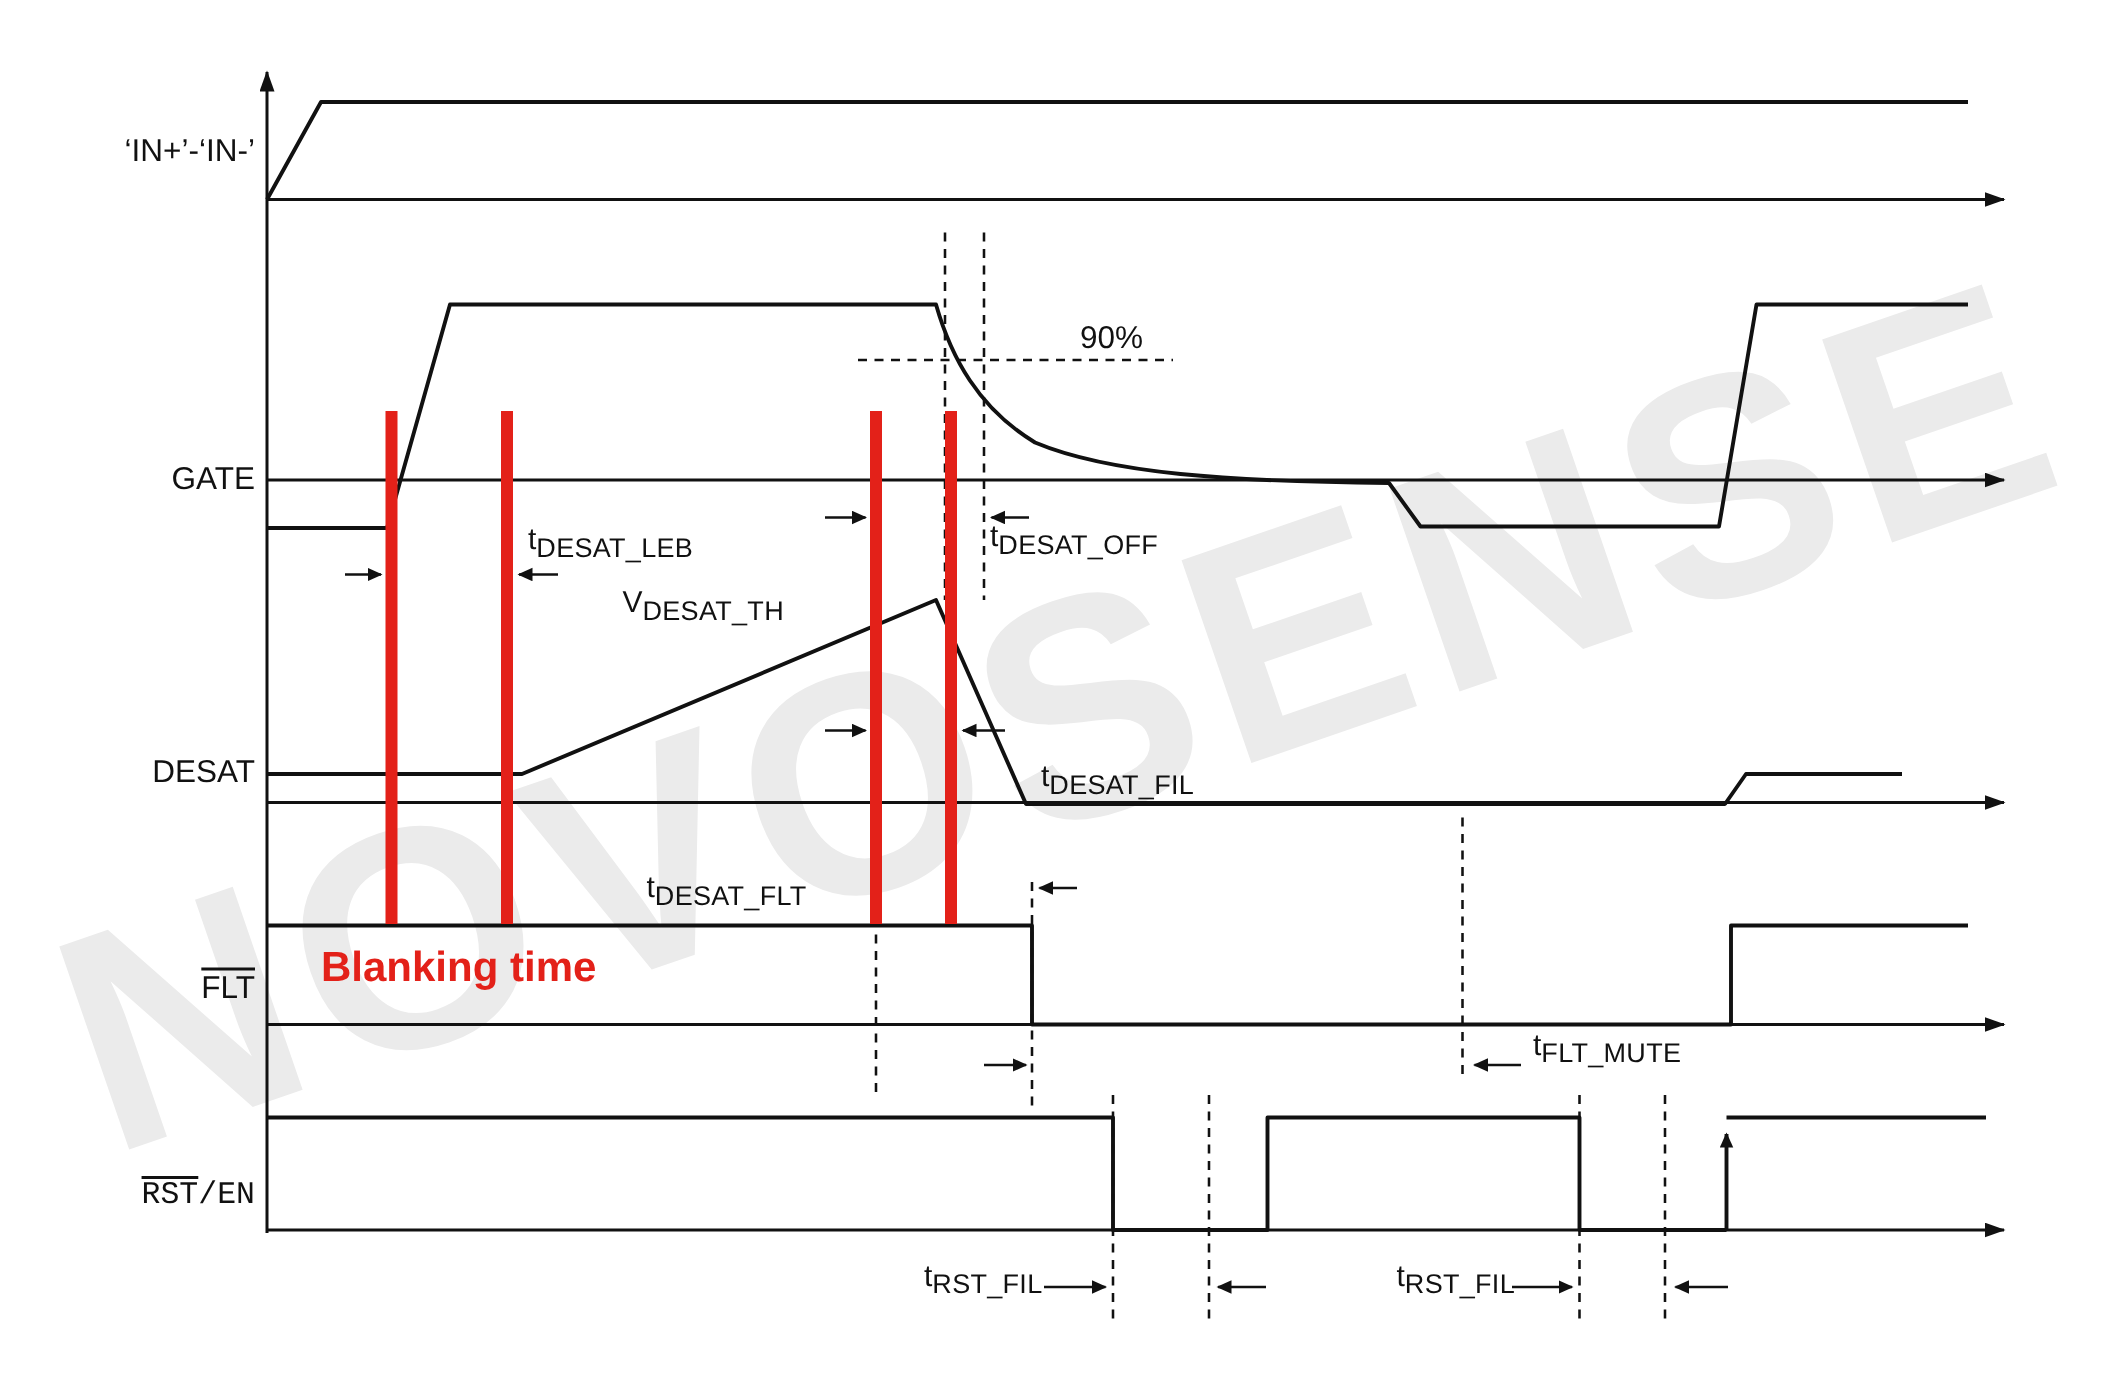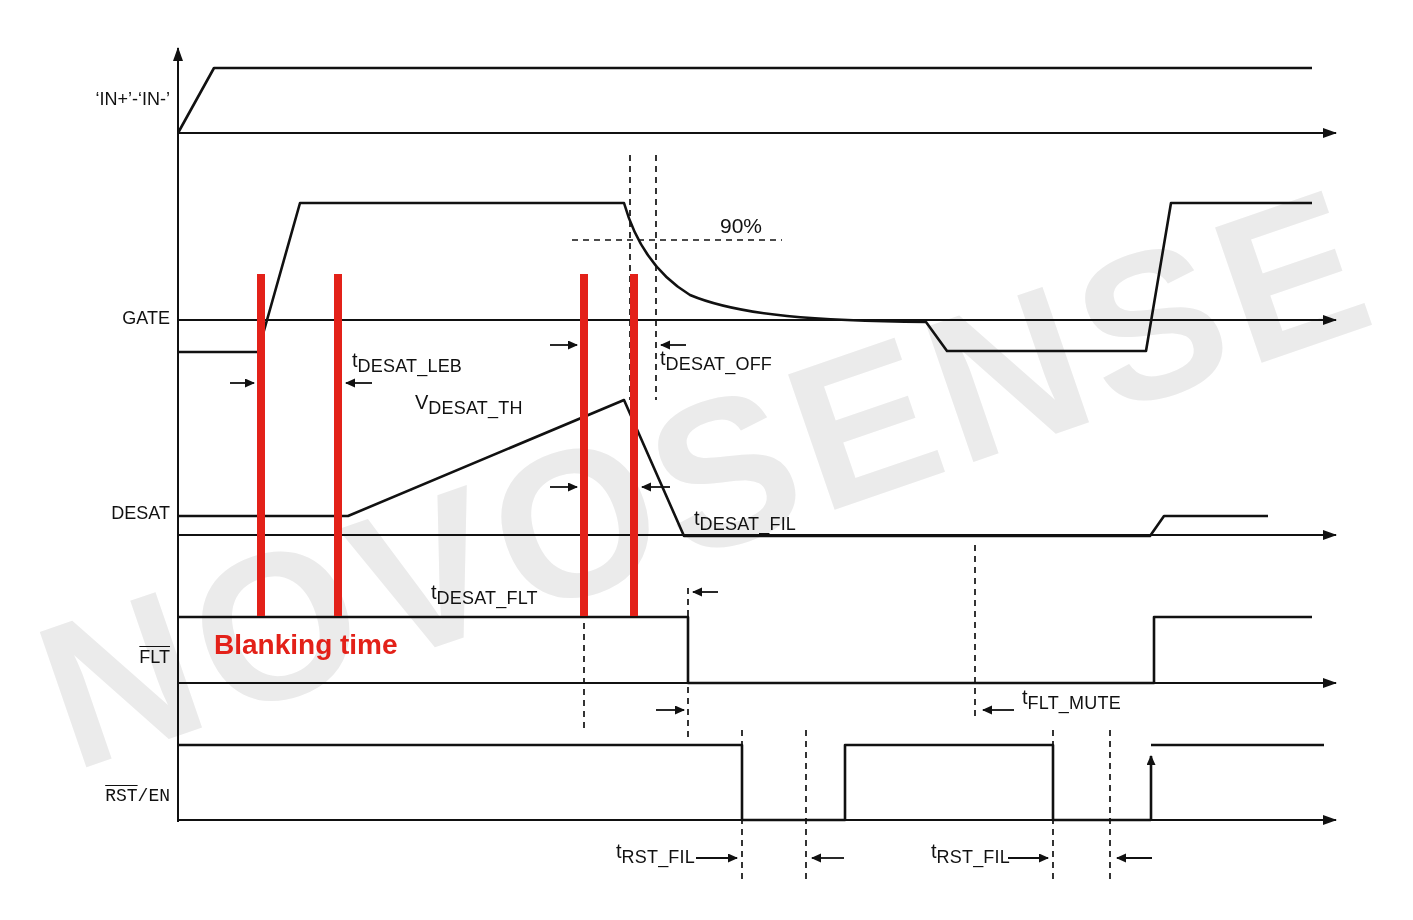--- a/index.html
+++ b/index.html
@@ -14,21 +14,21 @@
     color:var(--wm,#ebebeb);white-space:nowrap;z-index:0;user-select:none;
   }
   svg.diagram{position:absolute;left:0;top:0;z-index:1;}
   .ax{stroke:var(--signal,#111);stroke-width:2;fill:none;}
   .sg{stroke:var(--signal,#111);stroke-width:2.6;fill:none;stroke-linejoin:round;}
   .dsh{stroke:var(--signal,#111);stroke-width:1.7;fill:none;stroke-dasharray:6 5;}
   .ma{stroke:var(--signal,#111);stroke-width:1.8;fill:none;}
   .redbar{stroke:var(--red,#e32119);stroke-width:8;fill:none;}
   .mk{fill:var(--signal,#111);}
   .lbl{position:absolute;z-index:2;}
-  .sig-label{left:24px;width:146px;text-align:right;font-size:18px;}
+  .sig-label{left:24px;width:146px;text-align:right;font-size:21px;}
   .ann{font-size:20px;}
   .ann sub{font-size:18px;letter-spacing:0.2px;}
   .ovl{text-decoration:overline;}
   .red-ann{color:var(--red,#e32119);font-weight:700;font-size:28px;}
   .pct{font-size:21px;}
 </style>
 </head>
 <body>
 
 <div class="stage">

